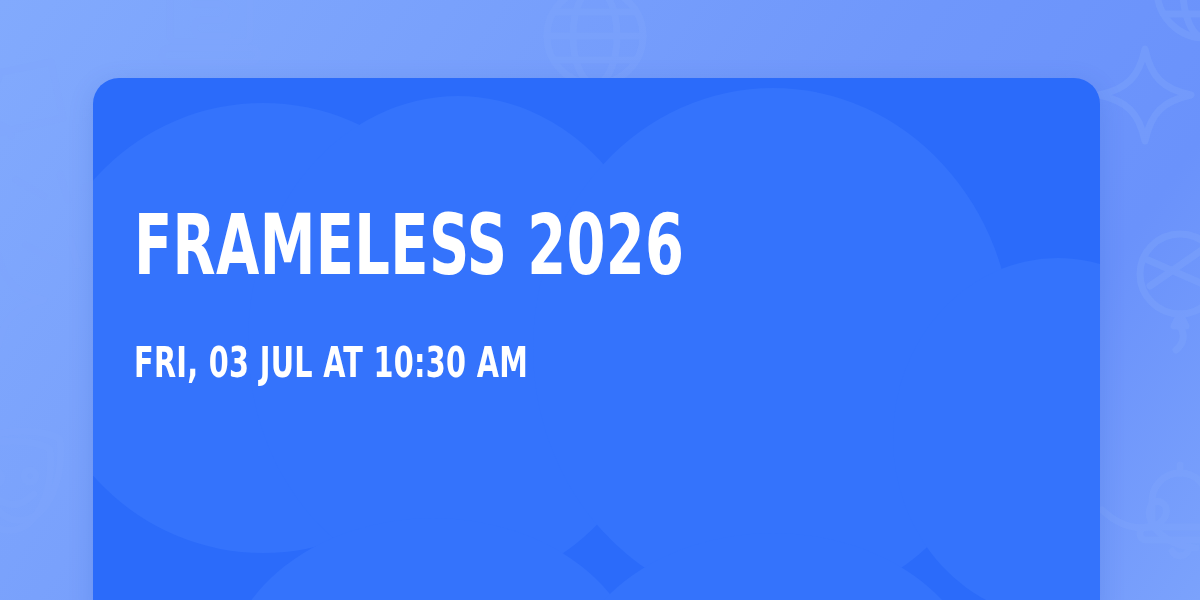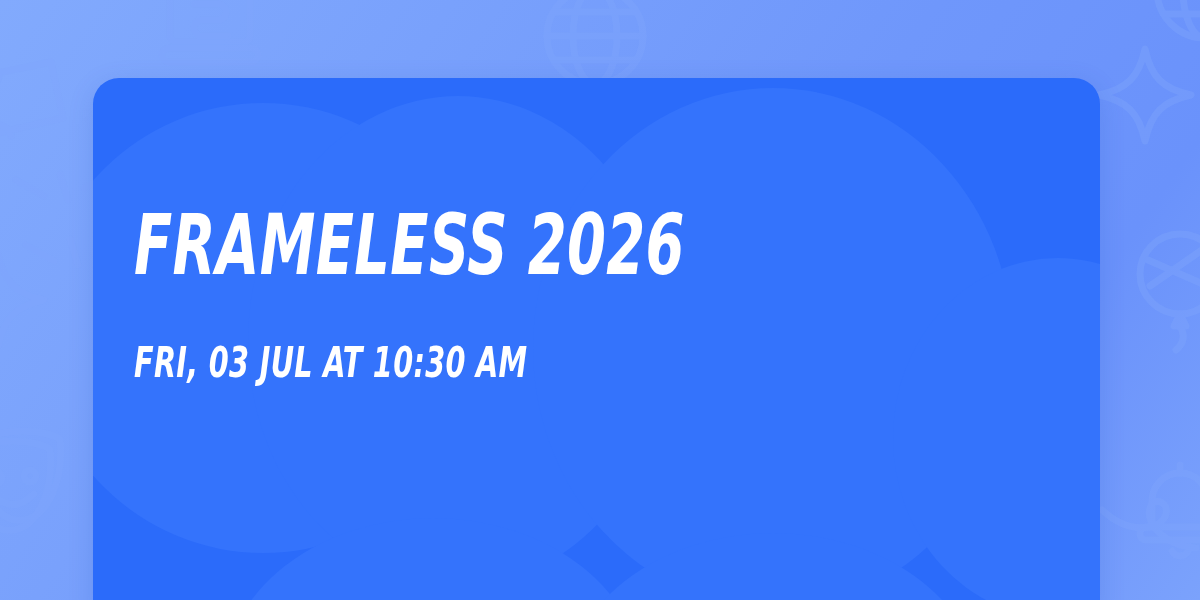--- a/index.html
+++ b/index.html
@@ -14,21 +14,20 @@
     font-family: "Liberation Sans", sans-serif;
     background: #6f99fb;
   }
 
   #stage {
     position: relative;
     width: 1200px;
     height: 600px;
     overflow: hidden;
     background: linear-gradient(125deg, #82aafd 0%, #79a1fc 28%, #6f97fb 58%, #6a92fb 80%, #7ba2fc 100%);
-    font-style: italic;
   }
 
   
   #bg-pattern {
     position: absolute;
     inset: 0;
     width: 1200px;
     height: 600px;
   }
 

